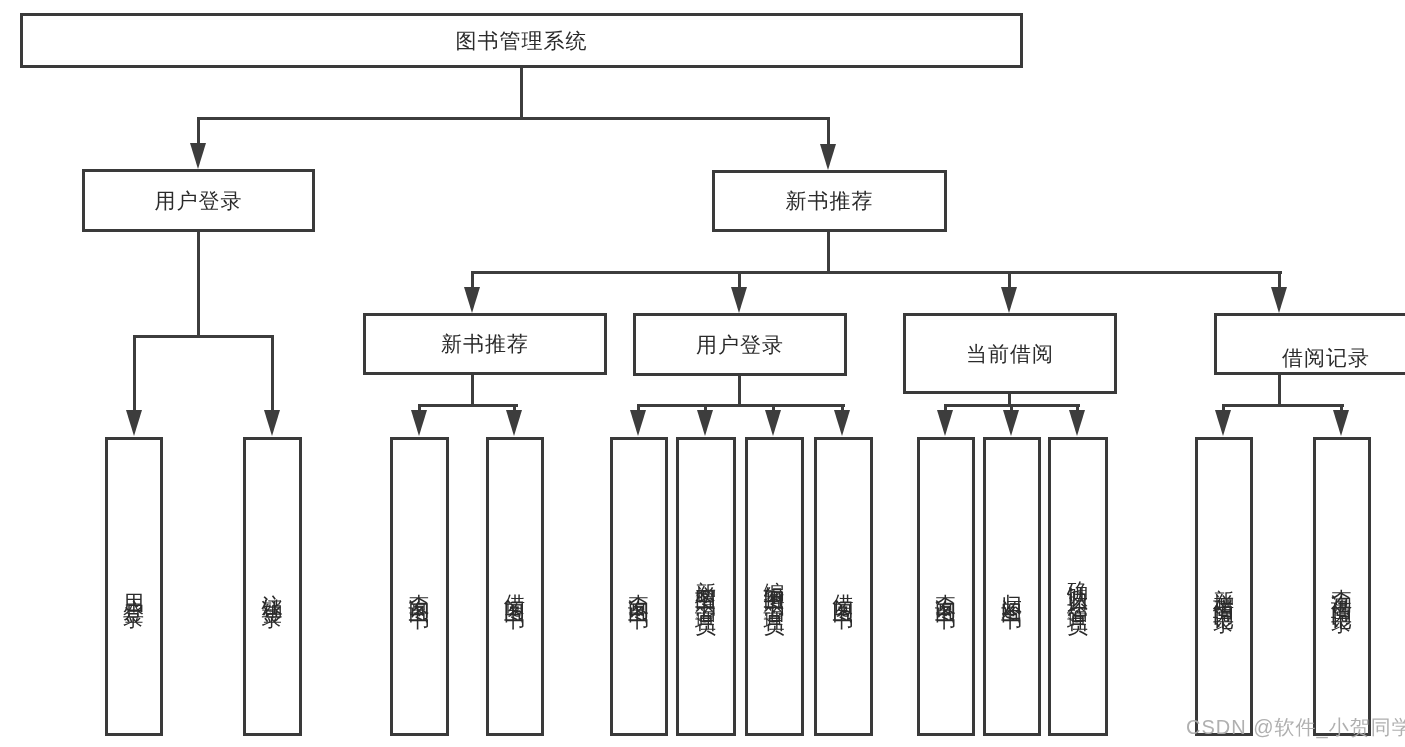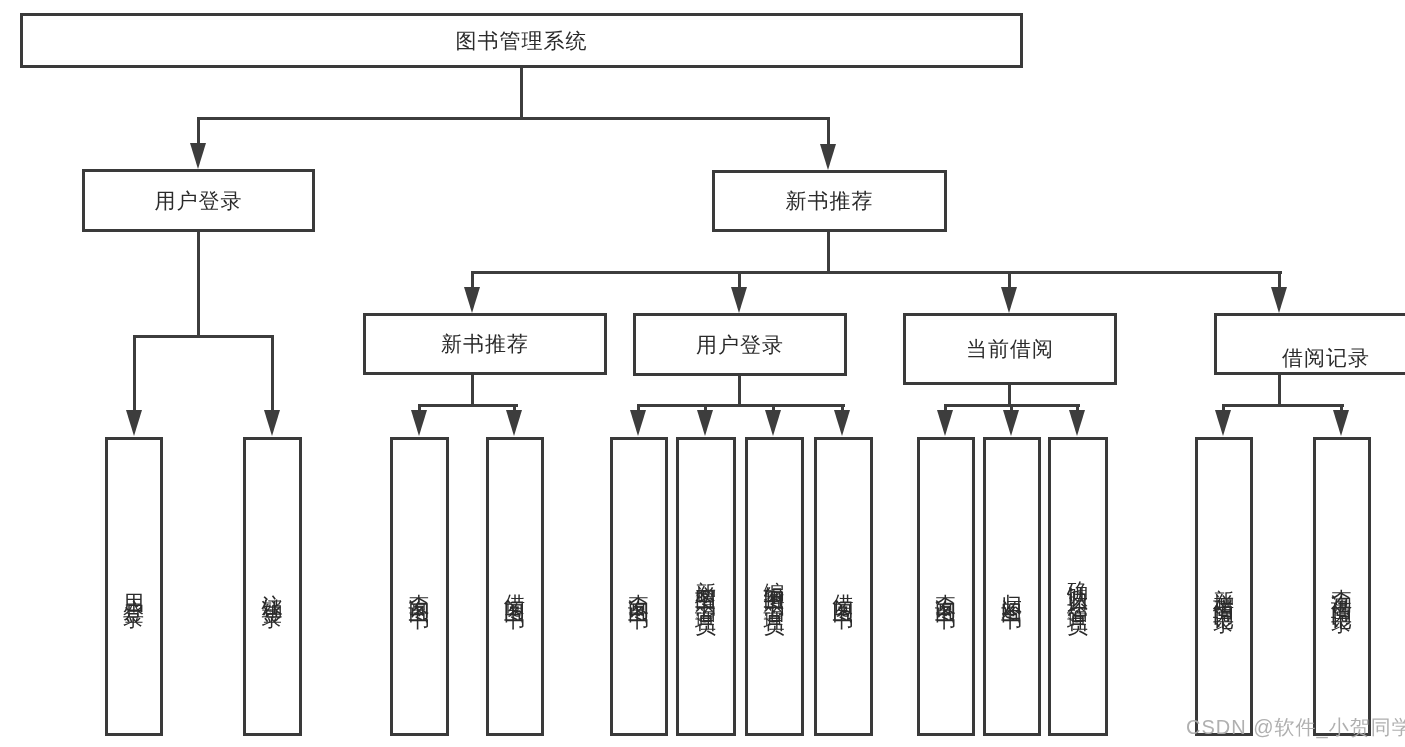--- a/index.html
+++ b/index.html
@@ -99,21 +99,21 @@
   <div class="arrowhead" style="left:1001px; top:287px;"></div>
   <div class="line" style="left:1278px; top:271px; width:3px; height:18px;"></div>
   <div class="arrowhead" style="left:1271px; top:287px;"></div>
 
   <div class="box h" style="left:363px; top:313px; width:244px; height:62px;">
     <span>新书推荐</span>
   </div>
   <div class="box h" style="left:633px; top:313px; width:214px; height:63px;">
     <span>用户登录</span>
   </div>
-  <div class="box h" style="left:903px; top:313px; width:214px; height:72px;">
+  <div class="box h" style="left:903px; top:313px; width:214px; height:81px;">
     <span>当前借阅</span>
   </div>
   <div class="box h" style="left:1214px; top:313px; width:224px; height:62px;align-items:flex-end;">
     <span>借阅记录</span>
   </div>
 
   <div class="line" style="left:471px; top:375px; width:3px; height:31px;"></div>
   <div class="line" style="left:418px; top:404px; width:100px; height:3px;"></div>
   <div class="line" style="left:418px; top:404px; width:3px; height:9px;"></div>
   <div class="arrowhead" style="left:411px; top:410px;"></div>

